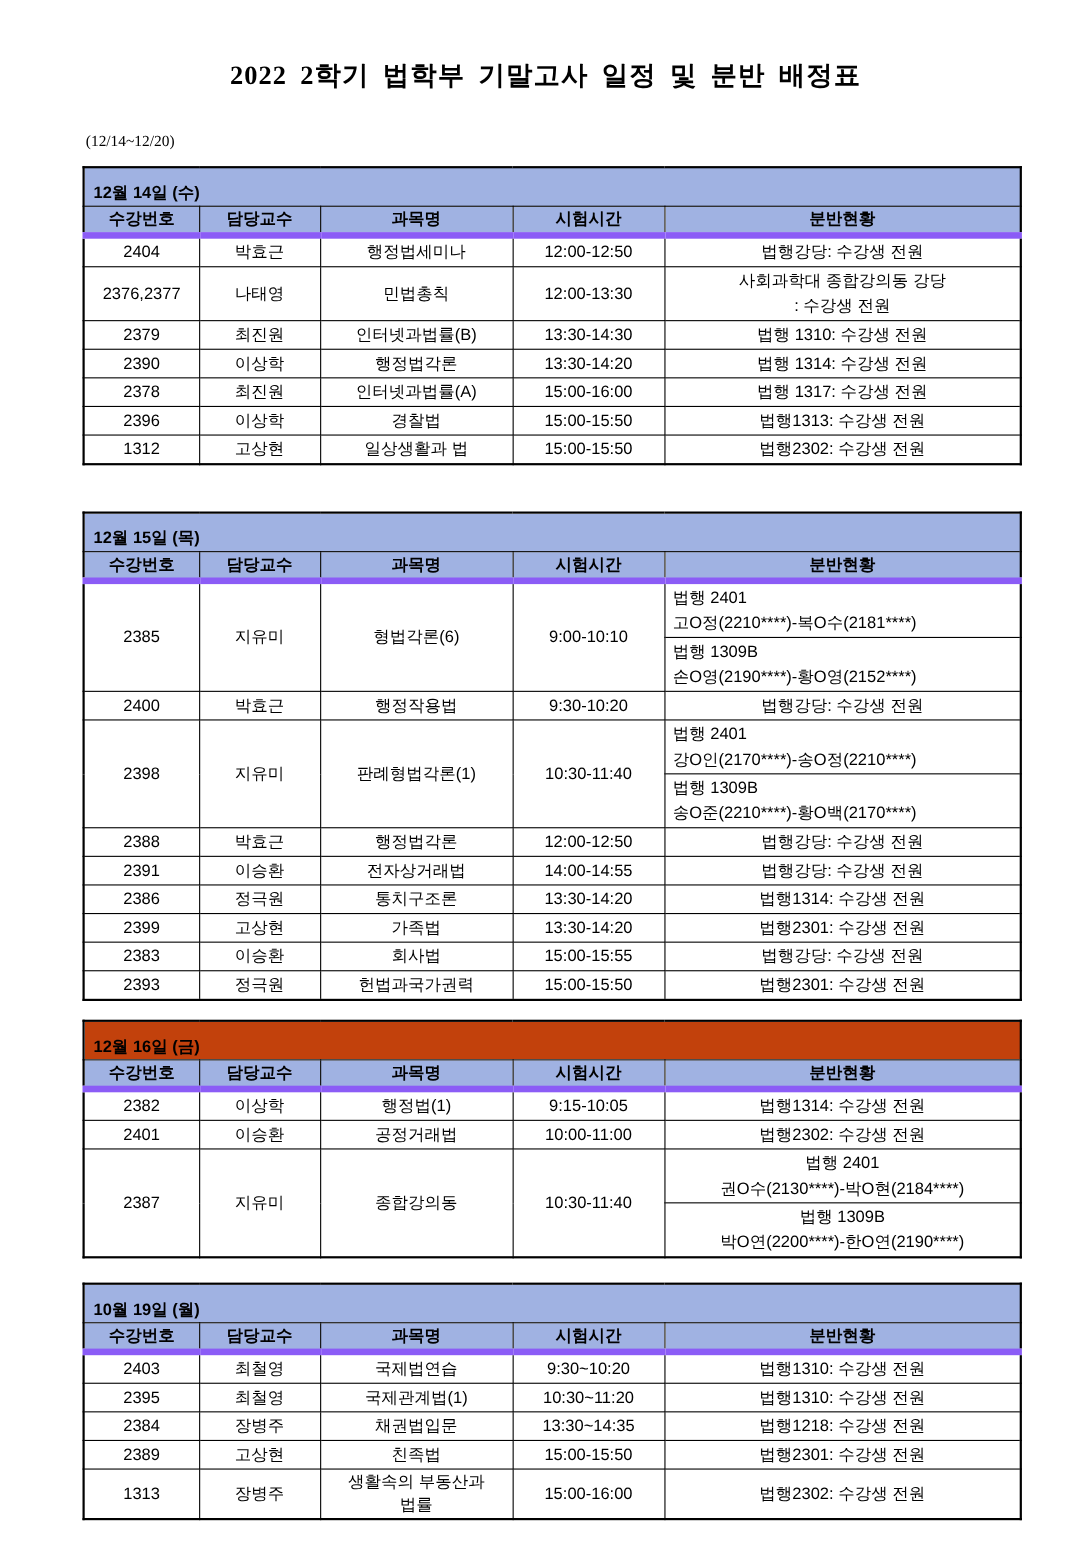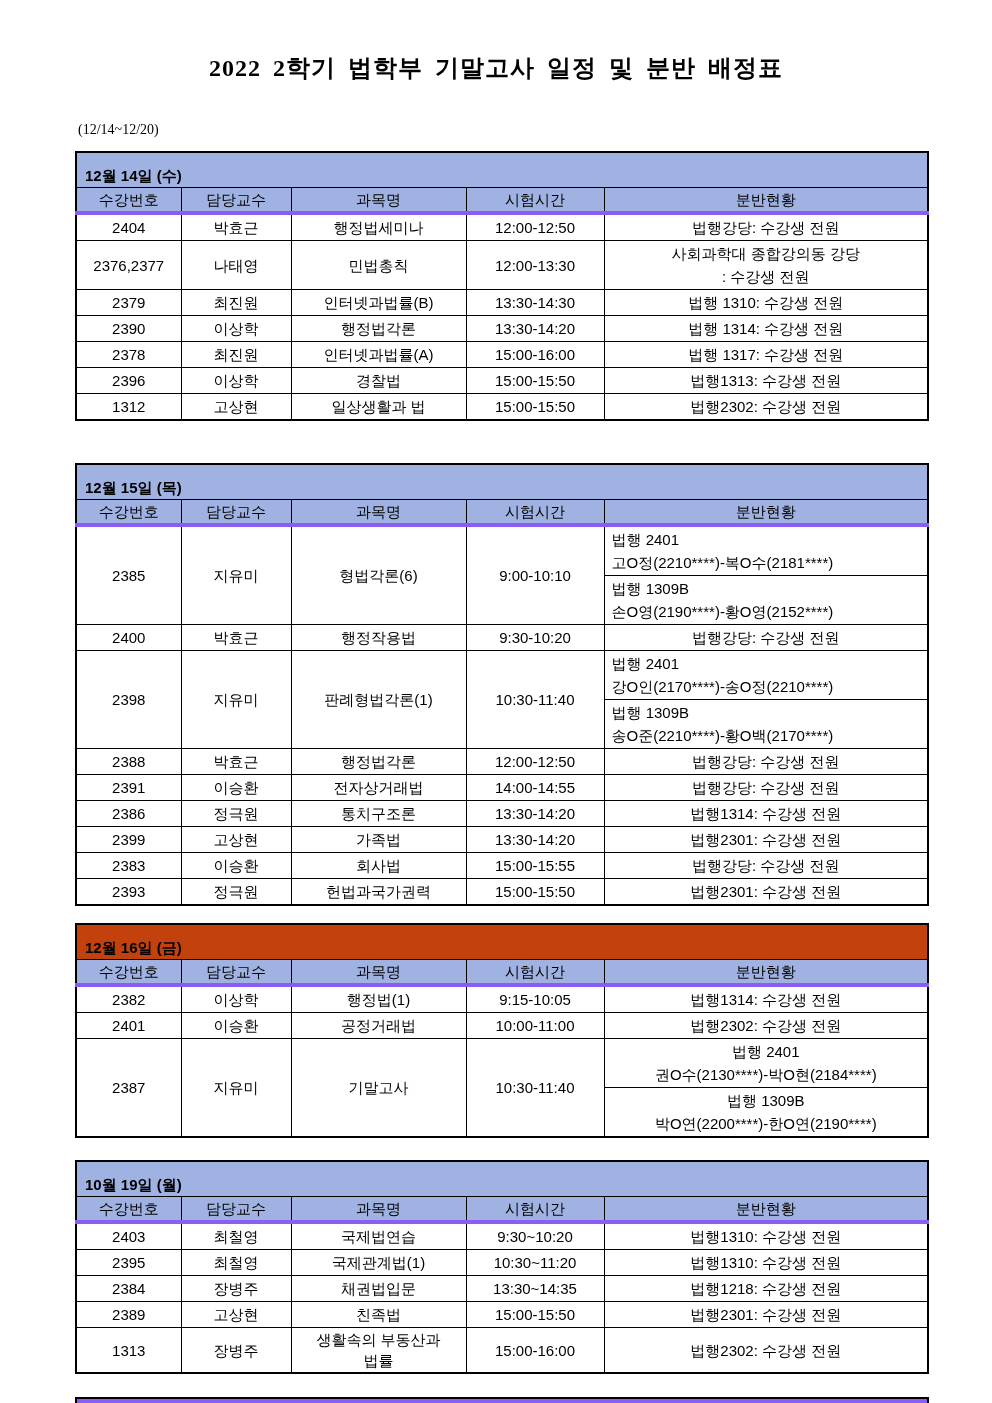--- a/index.html
+++ b/index.html
@@ -51,22 +51,22 @@
     line-height: 21px;
     overflow: hidden;
   }
   #tables tr.date-row td {
     text-align: left;
     font-weight: bold;
     padding: 12px 3px 1px 8px;
     font-size: 15px;
   }
   #tables tr.col-head td {
-    border-bottom: 4px solid #8b5cf6;
-    font-weight: normal;
+    border-bottom: 6px solid #8b5cf6;
+    font-weight: bold;
   }
   #tables td.cell-subject { white-space: pre-line; }
   #tables td.cell-sections div { line-height: 23px; }
   #tables td.cell-sections.align-left { text-align: left; padding-left: 7px; }
 </style>
 </head>
 <body>
 
 <h1 class="page-title">2022 2학기 법학부 기말고사 일정 및 분반 배정표</h1>
 <div class="date-range">(12/14~12/20)</div>
@@ -305,21 +305,21 @@
           <td rowspan="1" class="cell-professor">이승환</td>
           <td rowspan="1" class="cell-subject">공정거래법</td>
           <td rowspan="1" class="cell-exam-time">10:00-11:00</td>
           <td class="cell-sections align-center">
             <div>법행2302: 수강생 전원</div>
           </td>
         </tr>
         <tr>
           <td rowspan="2" class="cell-course-code">2387</td>
           <td rowspan="2" class="cell-professor">지유미</td>
-          <td rowspan="2" class="cell-subject">기말고사</td>
+          <td rowspan="2" class="cell-subject">종합강의동</td>
           <td rowspan="2" class="cell-exam-time">10:30-11:40</td>
           <td class="cell-sections align-center">
             <div>법행 2401</div>
             <div>권O수(2130****)-박O현(2184****)</div>
           </td>
         </tr>
         <tr>
           <td class="cell-sections align-center">
             <div>법행 1309B</div>
             <div>박O연(2200****)-한O연(2190****)</div>

